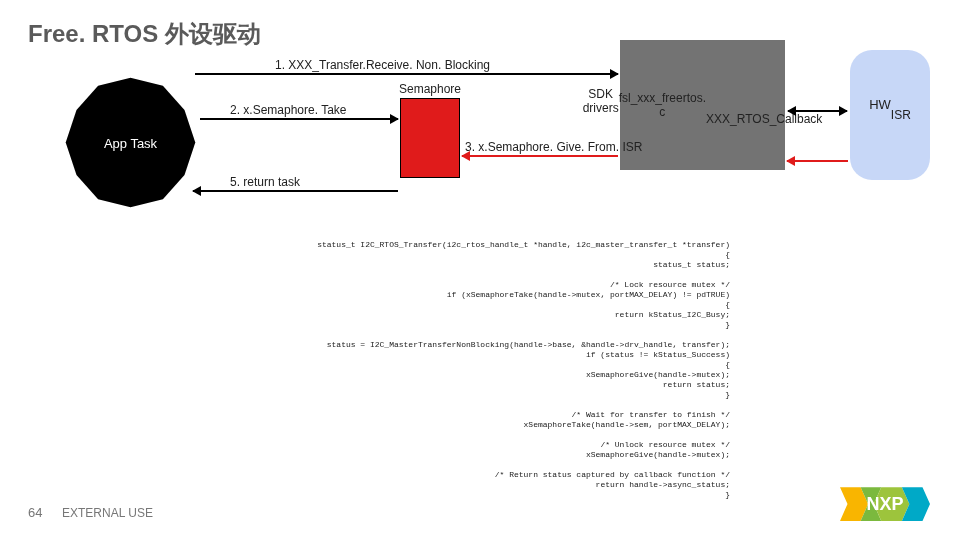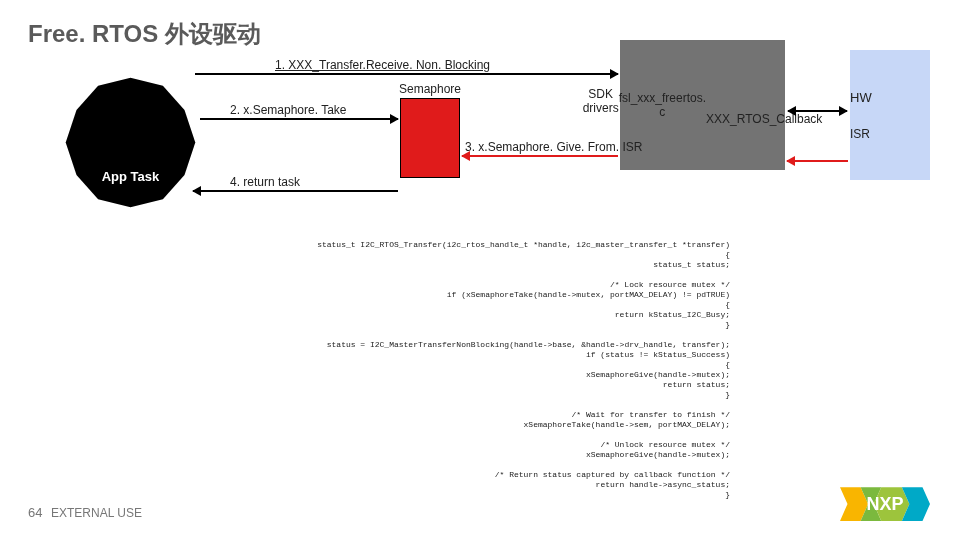--- a/index.html
+++ b/index.html
@@ -27,24 +27,23 @@
     height: 135px;
   }
   .dodecagon svg { width: 100%; height: 100%; }
   .dodecagon-label {
     position: absolute;
     top: 50%;
     left: 50%;
     transform: translate(-50%, -50%);
     color: #fff;
     font-size: 13px;
-    font-weight: bold;
+    font-weight: normal;
     text-align: center;
     white-space: nowrap;
-    margin-top: 33px;
   }
   .sema-box {
     position: absolute;
     top: 98px;
     left: 400px;
     width: 60px;
     height: 80px;
     background: #e01b1b;
     border: 1px solid #000;
   }
@@ -77,25 +76,26 @@
   .sdk-line2 { margin-bottom: 1px; }
   .sdk-line3 { margin-top: 28px; font-size: 12px; }
   .hw-box {
     position: absolute;
     top: 50px;
     left: 850px;
     width: 80px;
     height: 130px;
     background: #c7d7f7;
     display: flex;
-    flex-direction: column;
+    flex-direction: row;
     justify-content: center;
-    align-items: flex-start;
+    align-items: center;
     font-size: 13px;
     color: #222;
+    border-radius: 22px;
   }
   .hw-line1 { margin-bottom: 22px; }
   .hw-line2 { font-size: 12px; }
   .arrow {
     position: absolute;
     height: 2px;
     background: #000;
   }
   .arrow::after {
     content: '';
@@ -147,21 +147,21 @@
   .footer-num {
     position: absolute;
     bottom: 20px;
     left: 28px;
     font-size: 13px;
     color: #777;
   }
   .footer-ext {
     position: absolute;
     bottom: 20px;
-    left: 51px;
+    left: 62px;
     font-size: 12px;
     color: #777;
   }
   .nxp-logo {
     position: absolute;
     bottom: 18px;
     right: 30px;
     width: 90px;
     height: 36px;
   }
@@ -186,30 +186,30 @@
   <div class="sdk-line2">fsl_xxx_freertos. c</div>
   <div class="sdk-line3">XXX_RTOS_Callback</div>
 </div>
 
 <div class="hw-box">
   <div class="hw-line1">HW</div>
   <div class="hw-line2">ISR</div>
 </div>
 
 <div class="arrow arrow-right" style="top:73px; left:195px; width:423px;"></div>
-<div class="step-lbl" style="top:58px; left:275px;text-decoration:underline;">1.  XXX_Transfer.Receive. Non. Blocking</div>
+<div class="step-lbl" style="top:58px; left:275px;">1.  XXX_Transfer.Receive. Non. Blocking</div>
 
 <div class="arrow arrow-right" style="top:118px; left:200px; width:198px;"></div>
 <div class="step-lbl" style="top:103px; left:210px;margin-left:20px;">2. x.Semaphore. Take</div>
 
 <div class="arrow arrow-red arrow-left" style="top:155px; left:462px; width:156px;"></div>
 <div class="step-lbl" style="top:140px; left:465px;">3. x.Semaphore. Give. From. ISR</div>
 
 <div class="arrow arrow-left" style="top:190px; left:193px; width:205px;"></div>
-<div class="step-lbl" style="top:175px; left:230px;">4. return task</div>
+<div class="step-lbl" style="top:175px; left:230px;">5. return task</div>
 
 <div class="arrow arrow-right arrow-double" style="top:110px; left:788px; width:59px;"></div>
 
 <div class="arrow arrow-red arrow-left" style="top:160px; left:787px; width:61px;"></div>
 
 <div class="code-block">status_t I2C_RTOS_Transfer(i2c_rtos_handle_t *handle, i2c_master_transfer_t *transfer)
 {
     status_t status;
 
     /* Lock resource mutex */

